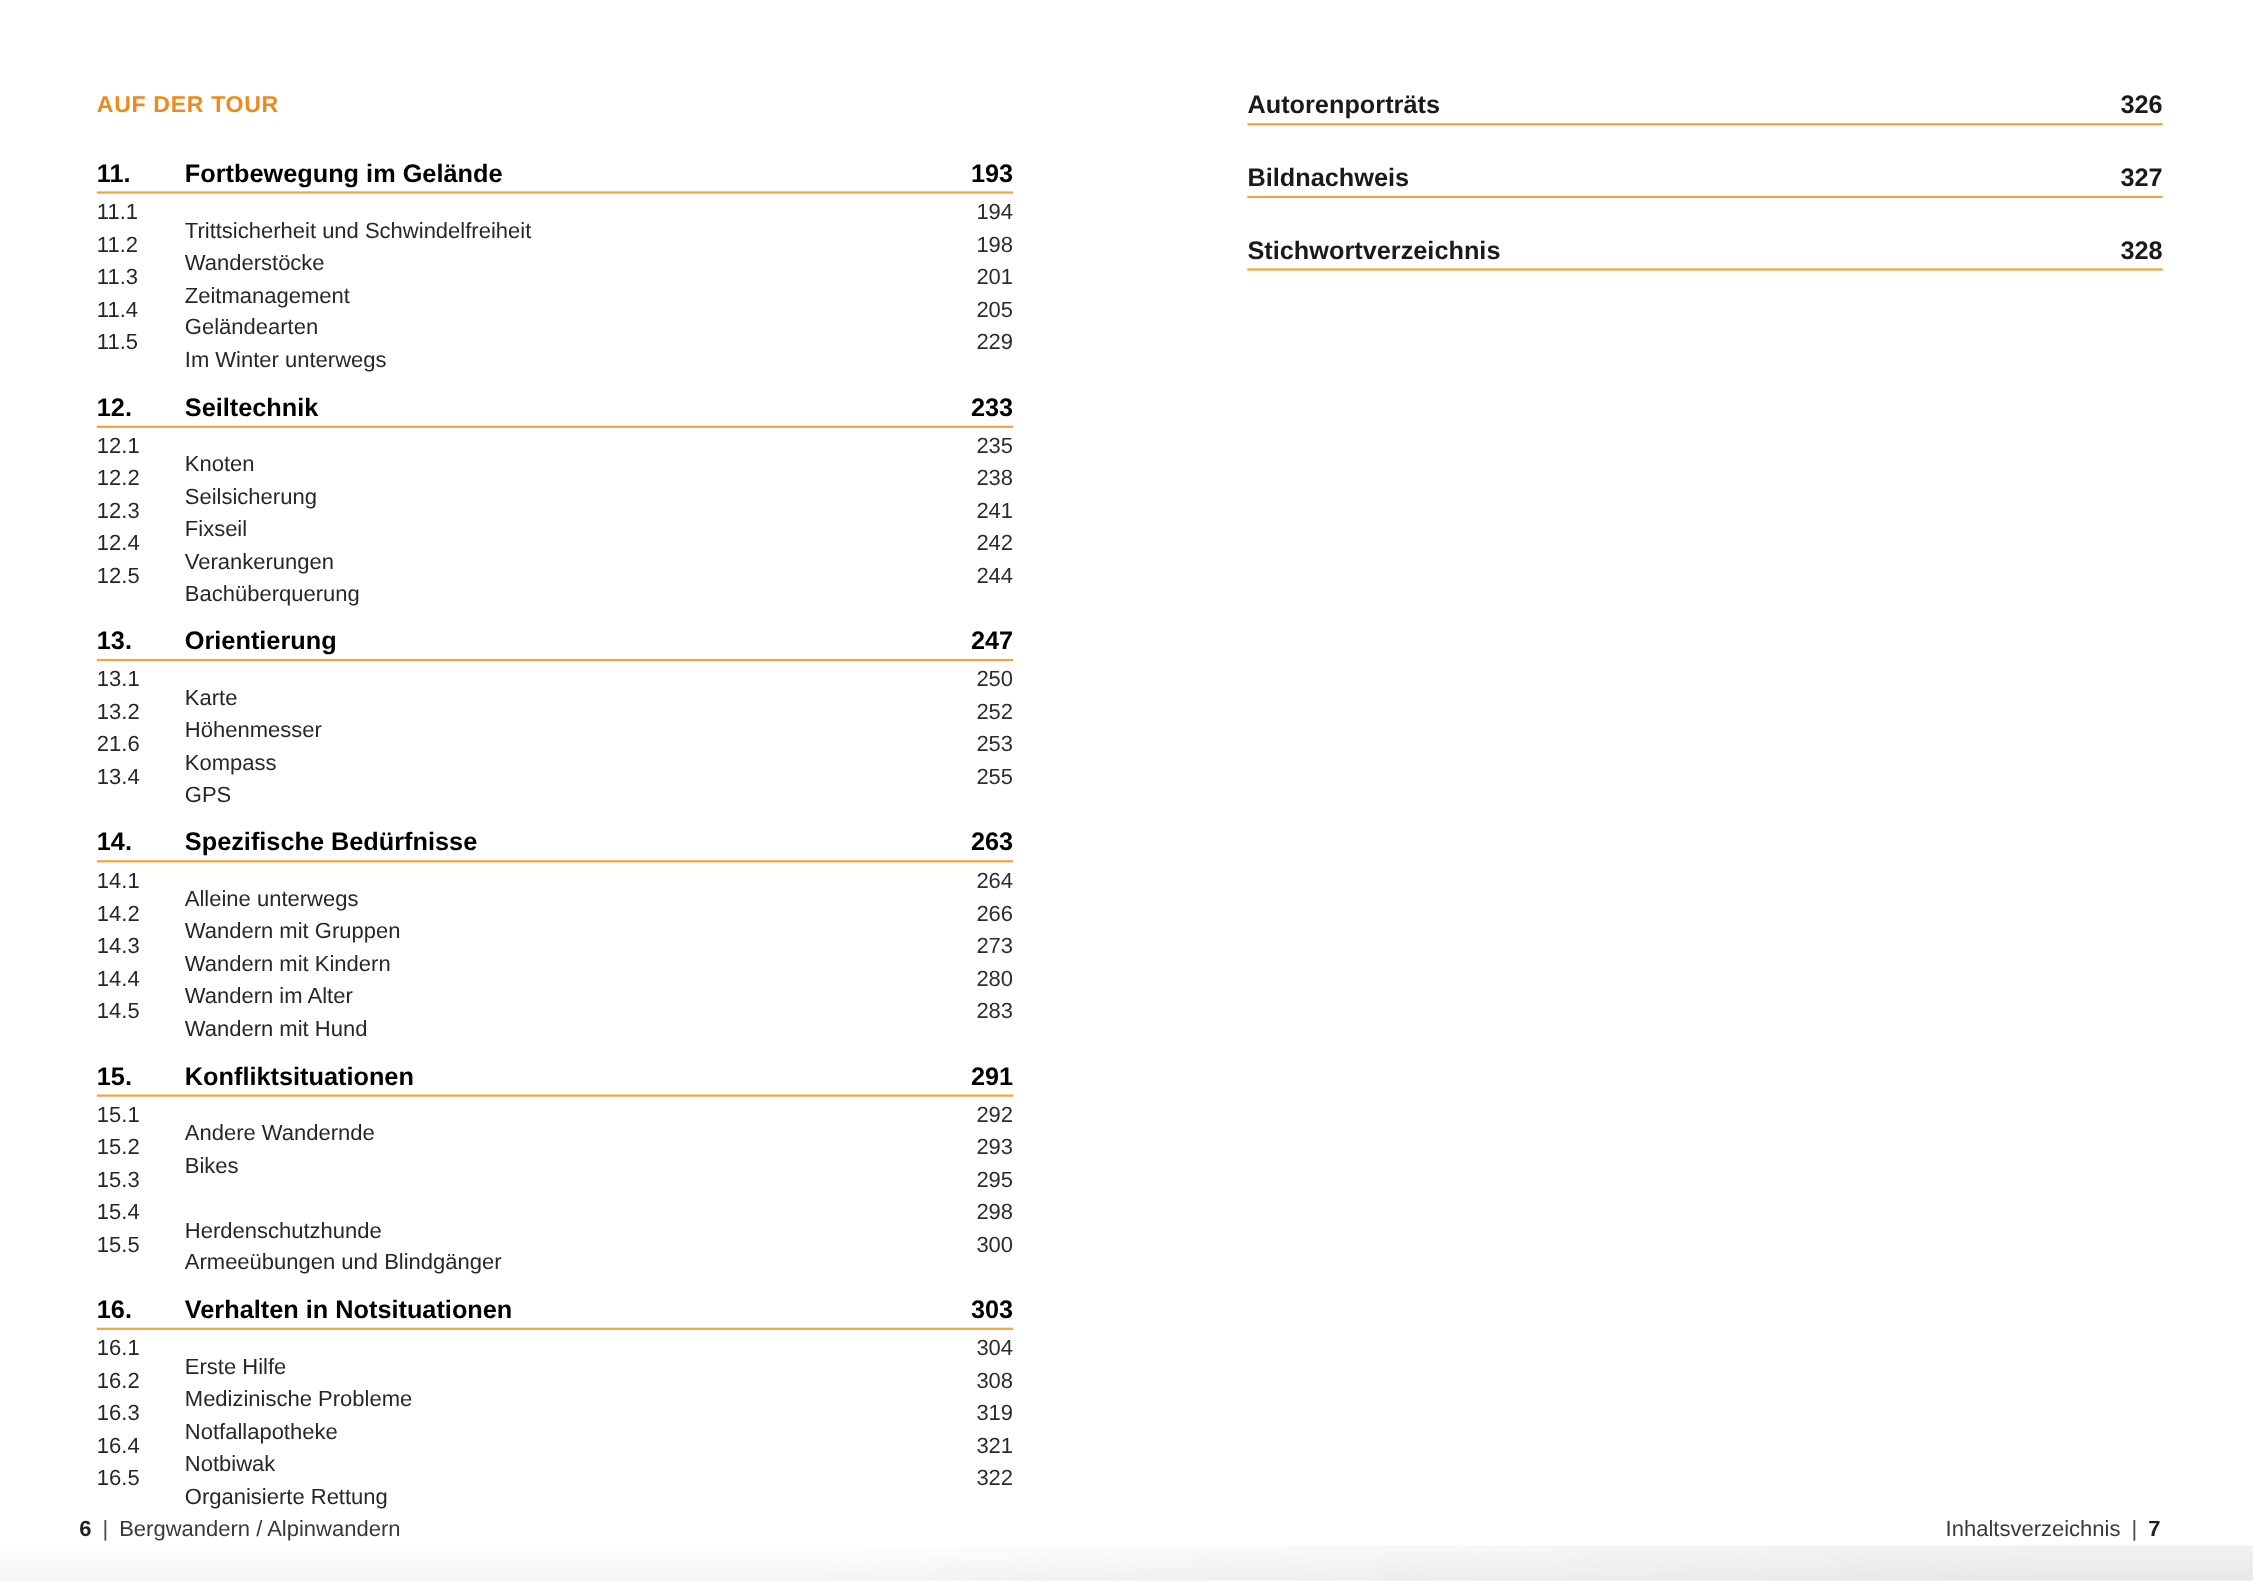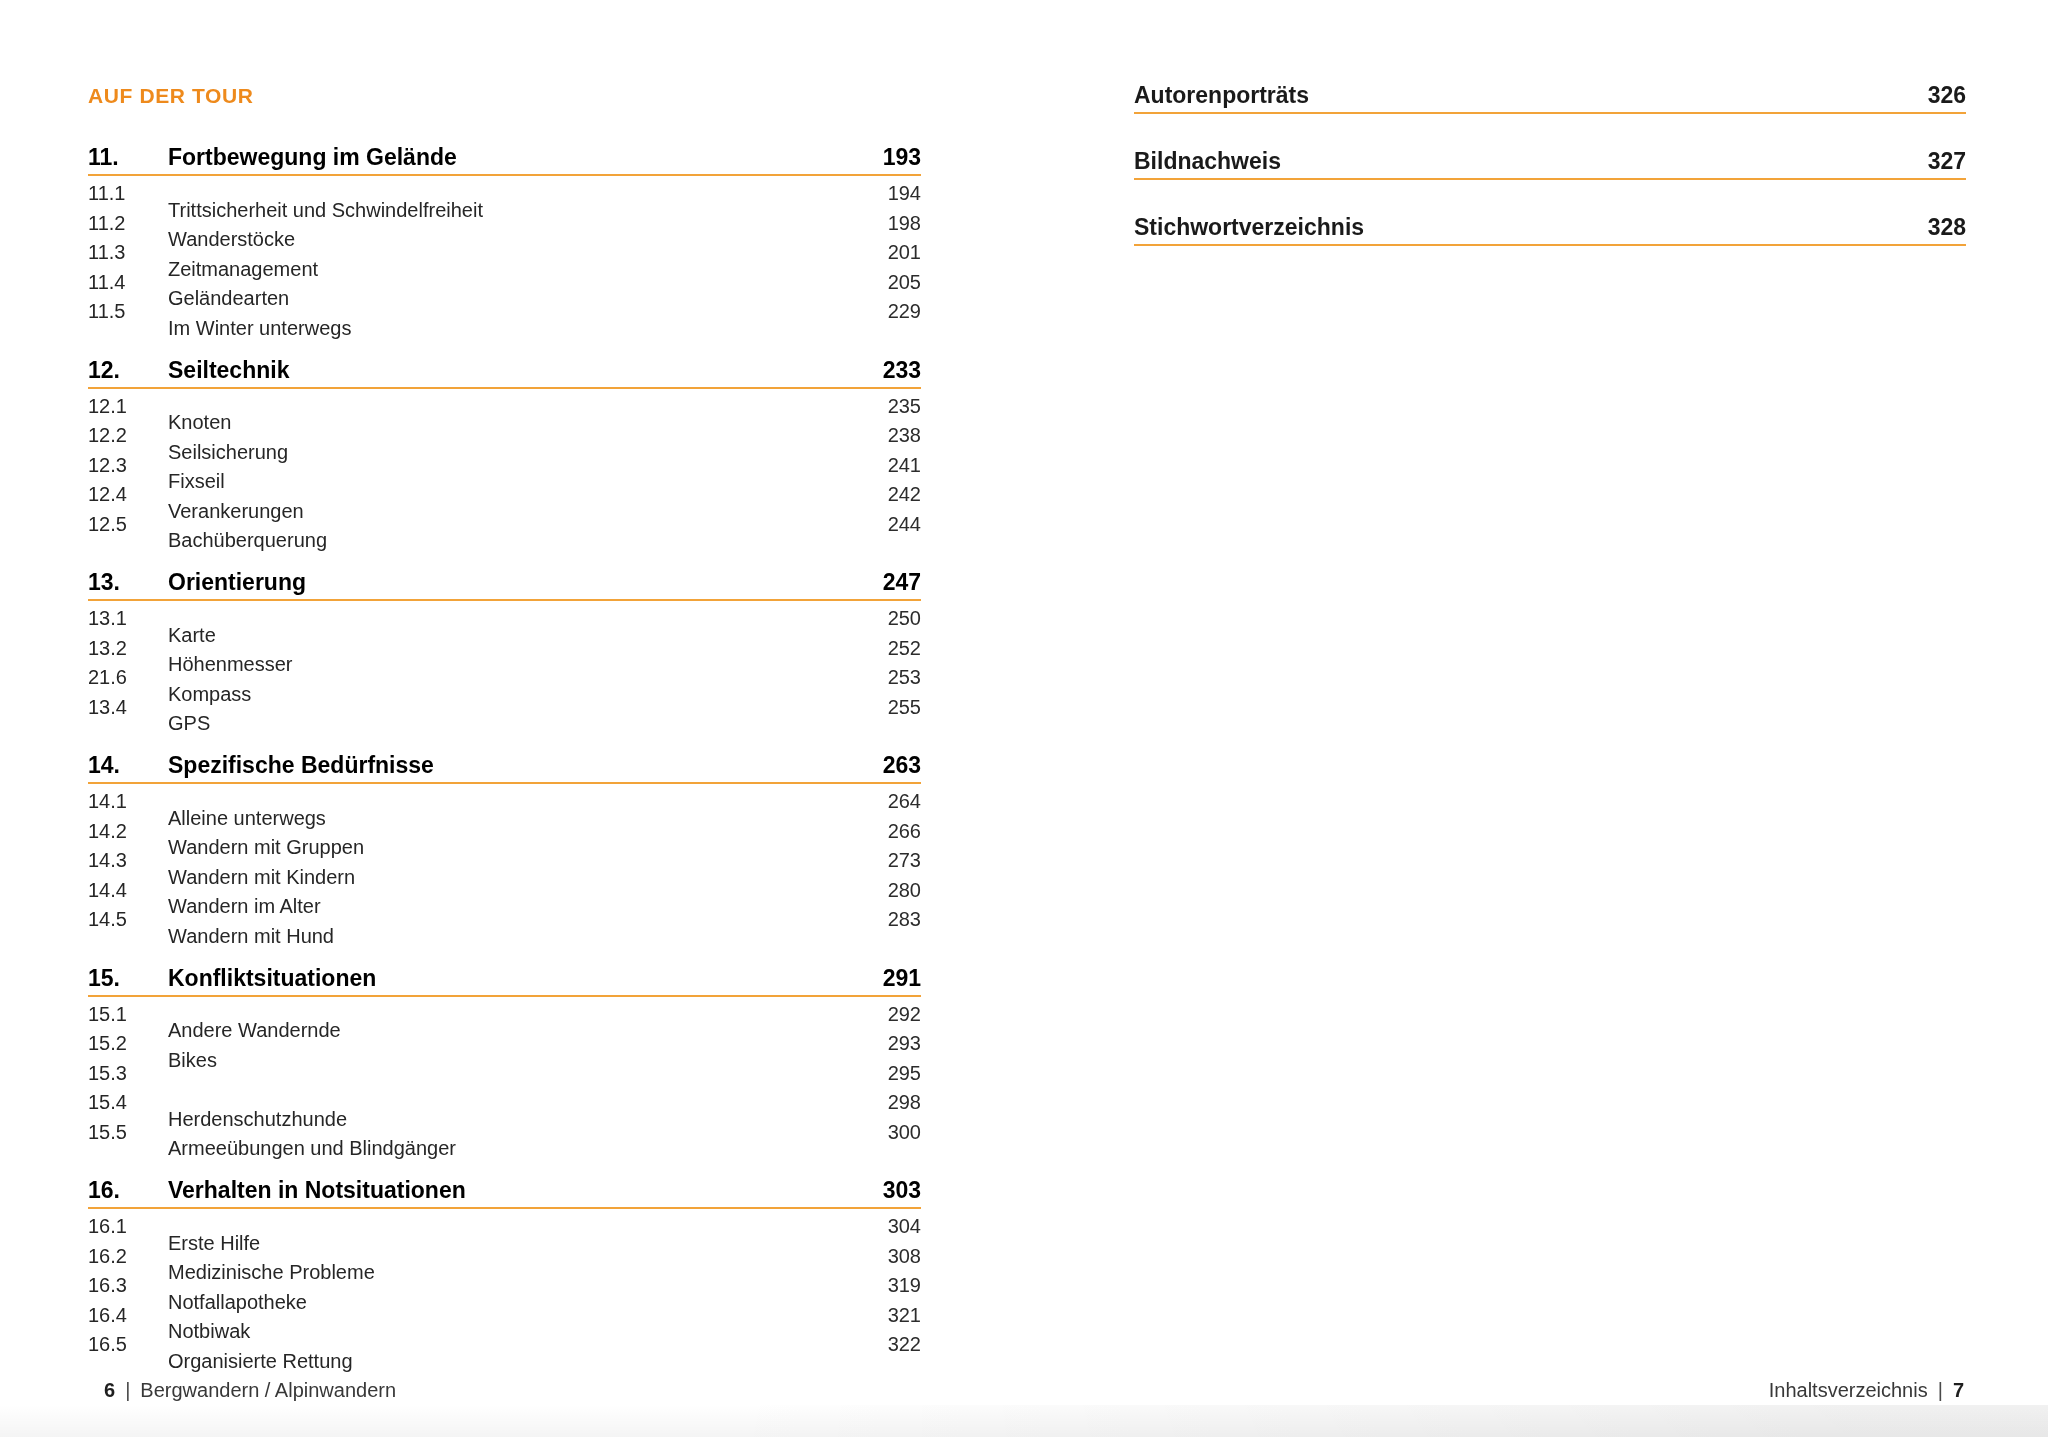--- a/index.html
+++ b/index.html
@@ -86,21 +86,21 @@
   .bm-page { margin-left: auto; text-align: right; }
 
   .footer {
     position: absolute;
     bottom: 36px;
     font-size: 20px;
     line-height: 22px;
     color: #383838;
     white-space: nowrap;
   }
-  .footer-left { left: 104px; }
+  .footer-left { left: 72px; }
   .footer-right { right: 84px; text-align: right; }
   .footer .pgnum { font-weight: 700; color: #1f1f1f; }
   .footer .sep { margin: 0 10px; color: #4a4a4a; font-weight: 300; }
 
   .bottom-edge {
     position: absolute;
     left: 0;
     right: 0;
     bottom: 0;
     height: 32px;

